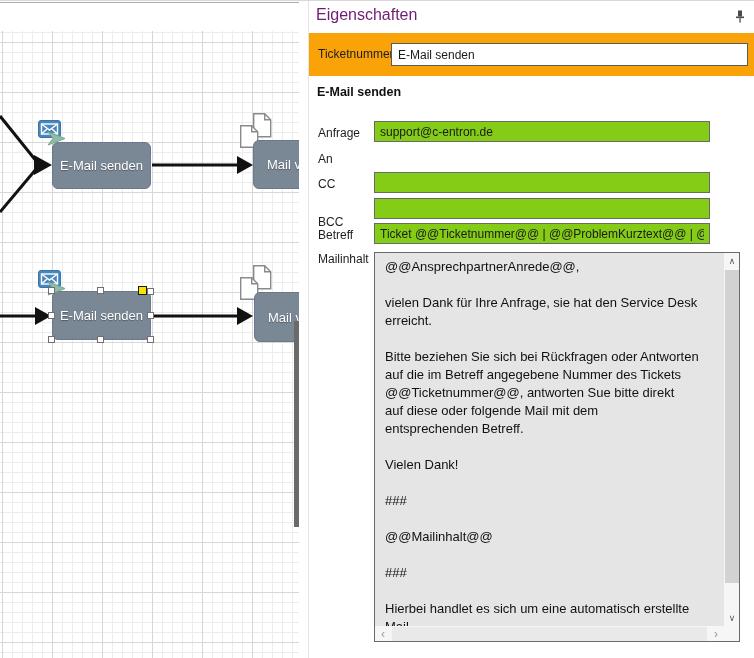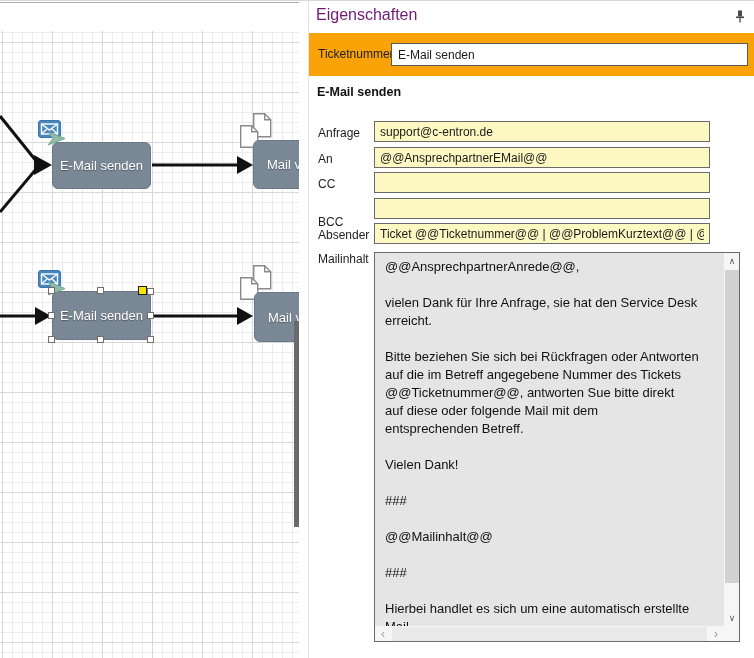--- a/index.html
+++ b/index.html
@@ -35,21 +35,21 @@
   #panel .divider { position:absolute; left:8px; top:0; width:1px; height:658px; background:#E3E3E3; }
   #panel-title { position:absolute; left:16px; top:6px; font-size:16px; color:#701a75; }
   #pin { position:absolute; left:433px; top:9px; width:14px; height:16px; cursor:pointer; }
   #accent-band { position:absolute; left:9px; top:33px; width:445px; height:43px; }
   #bez-label { position:absolute; left:18px; top:47px; font-size:12px; color:#1d1d1d; }
   #bez-input { position:absolute; left:91px; top:43px; width:357px; height:23px; border:1px solid #5A5A5A;
     font-family:"Liberation Sans",sans-serif; font-size:12px; color:#1a1a1a; padding:0 6px; background:#fff; }
   #section-title { position:absolute; left:17px; top:85px; font-size:12.5px; font-weight:bold; color:#111; }
   .flabel { position:absolute; left:18px; font-size:12px; color:#1d1d1d; }
   .finput { position:absolute; left:74px; width:336px; height:21px; border:1px solid #6A6A6A;
-    font-family:"Liberation Sans",sans-serif; font-size:12px; color:#1a1a1a; padding:0 5px; background:#fef9c3; }
+    font-family:"Liberation Sans",sans-serif; font-size:12px; color:#1a1a1a; padding:0 5px; background:#84cc16; }
 
   #msg-box { position:absolute; left:74px; top:252px; width:366px; height:390px; border:1px solid #6A6A6A; background:#e5e5e5; overflow:hidden; }
   #msg-text { position:absolute; left:0; top:0; width:349px; height:373px; overflow:hidden;
     padding:5px 4px 0 10px; font-size:13px; line-height:18px; color:#111; white-space:pre; }
   .vsb { position:absolute; left:349px; top:0; width:16px; height:373px; background:#F6F6F6; }
   .vsb .btn { position:absolute; left:0; width:16px; height:16px; color:#5c5c5c; font-size:9px;
     display:flex; align-items:center; justify-content:center; cursor:pointer; }
   .vsb .thumb { position:absolute; left:1px; top:17px; width:14px; height:313px; background:#D2D2D2; cursor:pointer; }
   .hsb { position:absolute; left:0; top:373px; width:349px; height:16px; background:#F6F6F6; }
   .hsb .btn { position:absolute; top:0; width:16px; height:16px; color:#9b9b9b; font-size:12px;
@@ -166,29 +166,28 @@
     <div id="accent-band" style="background:#FAA309"></div>
     <label id="bez-label">Ticketnummer</label>
     <input id="bez-input" type="text" value="E-Mail senden" style="">
 
     <div id="section-title">E-Mail senden</div>
 
     <label class="flabel" style="top:126px">Anfrage</label>
     <input class="finput" style="top: 121px;" type="text" value="support@c-entron.de">
 
     <label class="flabel" style="top:152px">An</label>
-    <input class="finput" style="top: 147px;" type="text" value="@@AnsprechpartnerEMail@@">
 
     <label class="flabel" style="top:177px">CC</label>
     <input class="finput" style="top: 172px;" type="text" value="">
 
     <label class="flabel" style="top:215px">BCC</label>
     <input class="finput" style="top: 198px;" type="text" value="">
 
-    <label class="flabel" style="top:228px">Absender</label>
+    <label class="flabel" style="top:228px">Betreff</label>
     <input class="finput" style="top: 223px;" type="text" value="Ticket @@Ticketnummer@@ | @@ProblemKurztext@@ | @@Kund">
 
     <label class="flabel" style="top:252px">Mailinhalt</label>
 
     <div id="msg-box">
       <div id="msg-text">@@AnsprechpartnerAnrede@@,
 
 vielen Dank für Ihre Anfrage, sie hat den Service Desk
 erreicht.
 

